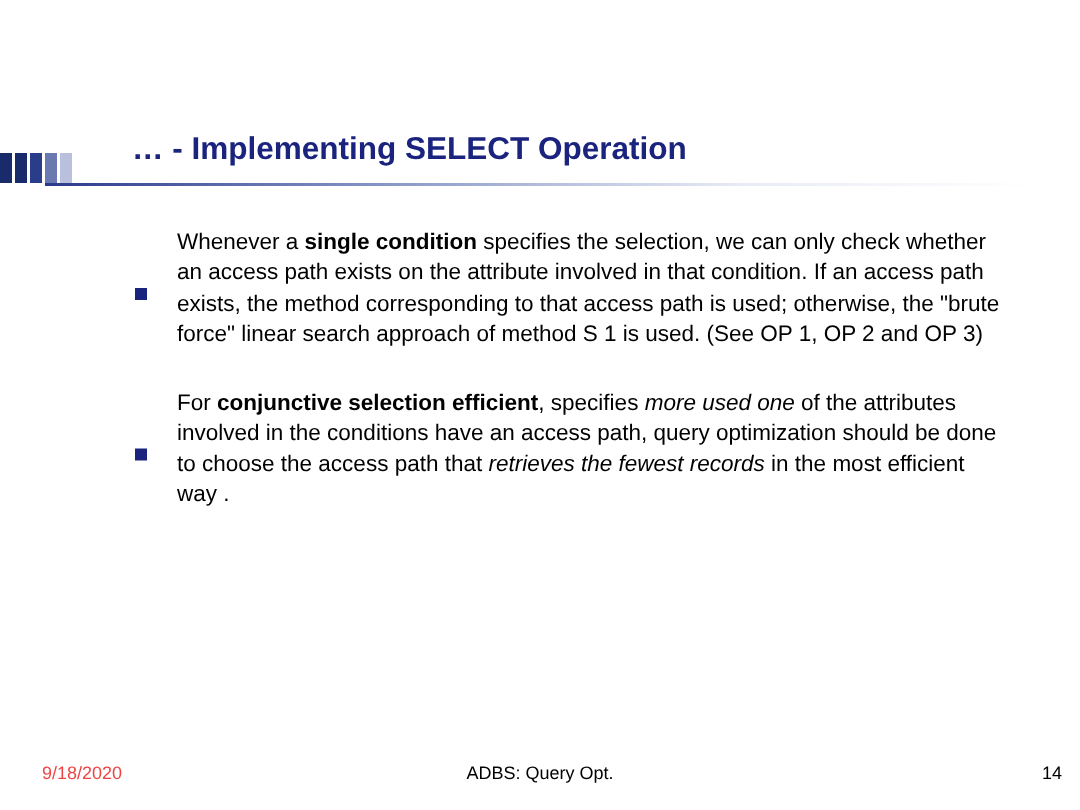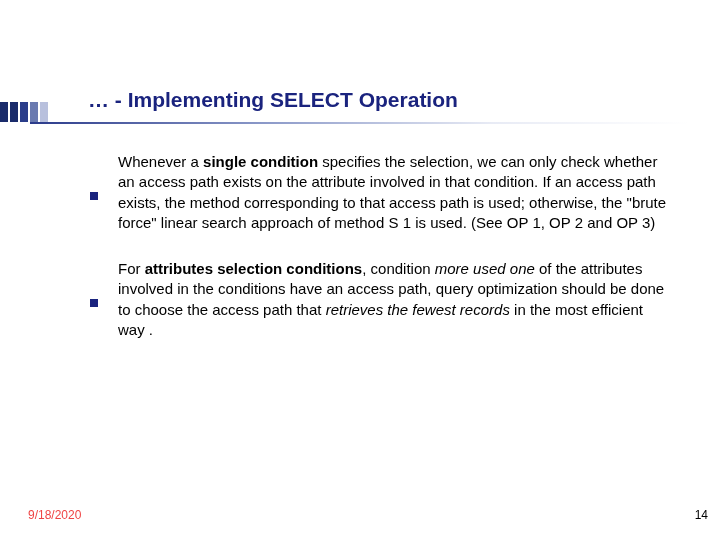--- a/index.html
+++ b/index.html
@@ -65,22 +65,23 @@
     <div class="bullet-item">
       <div class="bullet"></div>
       <div class="bullet-text">
         <span>Whenever a </span><span class="bold">single condition</span><span> specifies the selection, we can only check whether an access path exists on the attribute involved in that condition. If an access path exists, the method corresponding to that access path is used; otherwise, the "brute force" linear search approach of method S 1 is used. (See OP 1, OP 2 and OP 3)</span>
       </div>
     </div>
 
     <div class="bullet-item">
       <div class="bullet"></div>
       <div class="bullet-text">
-        <span>For </span><span class="bold">attributes selection conditions</span><span>, condition </span><span class="italic">more used one</span><span> of the attributes involved in the conditions have an access path, query optimization should be done to choose the access path that </span><span class="italic">retrieves the fewest records</span><span> in the most efficient way .</span>
+        <span>For </span><span class="bold">conjunctive selection efficient</span><span>, specifies </span><span class="italic">more used one</span><span> of the attributes involved in the conditions have an access path, query optimization should be done to choose the access path that </span><span class="italic">retrieves the fewest records</span><span> in the most efficient way .</span>
       </div>
     </div>
 
   </div>
 
   <div class="footer-date">9/18/2020</div>
+  <div class="footer-center">ADBS: Query Opt.</div>
   <div class="footer-page">14</div>
 
 </div>
 
 </body></html>

